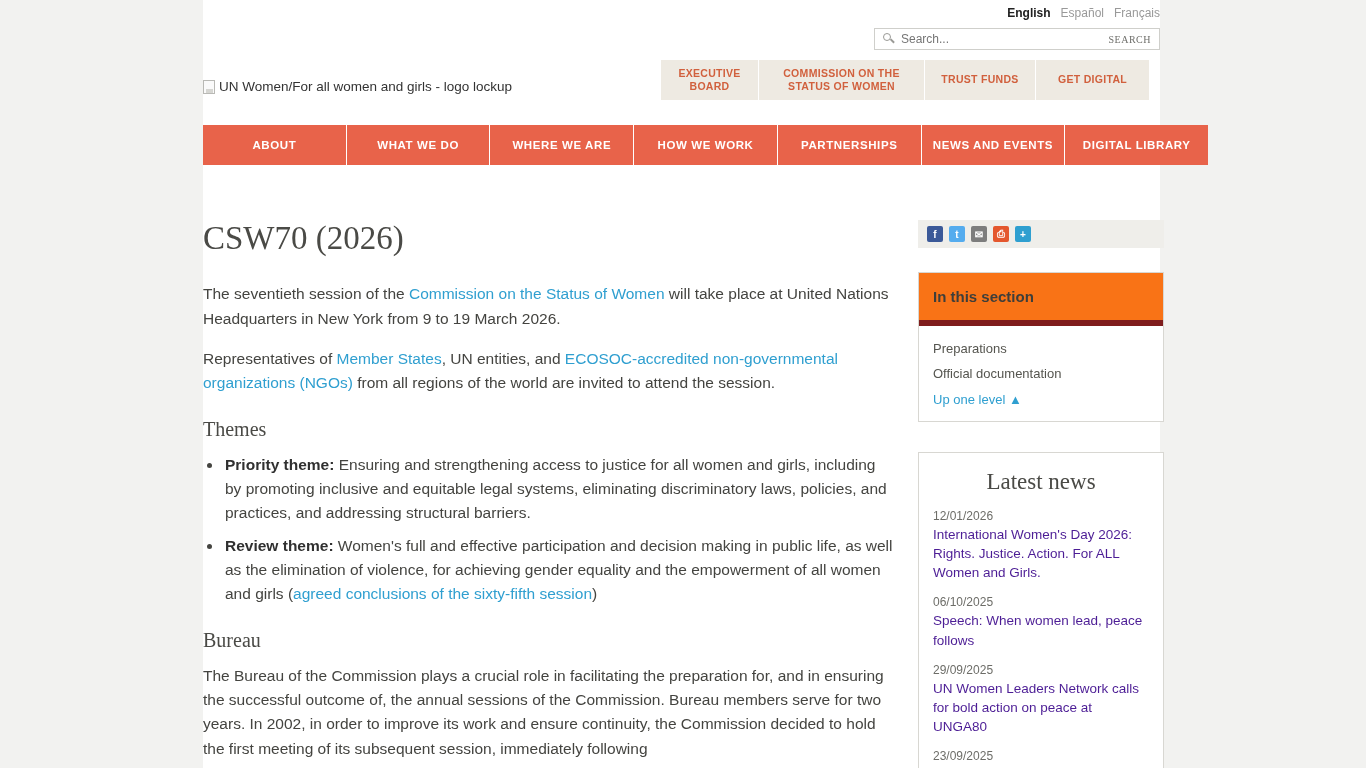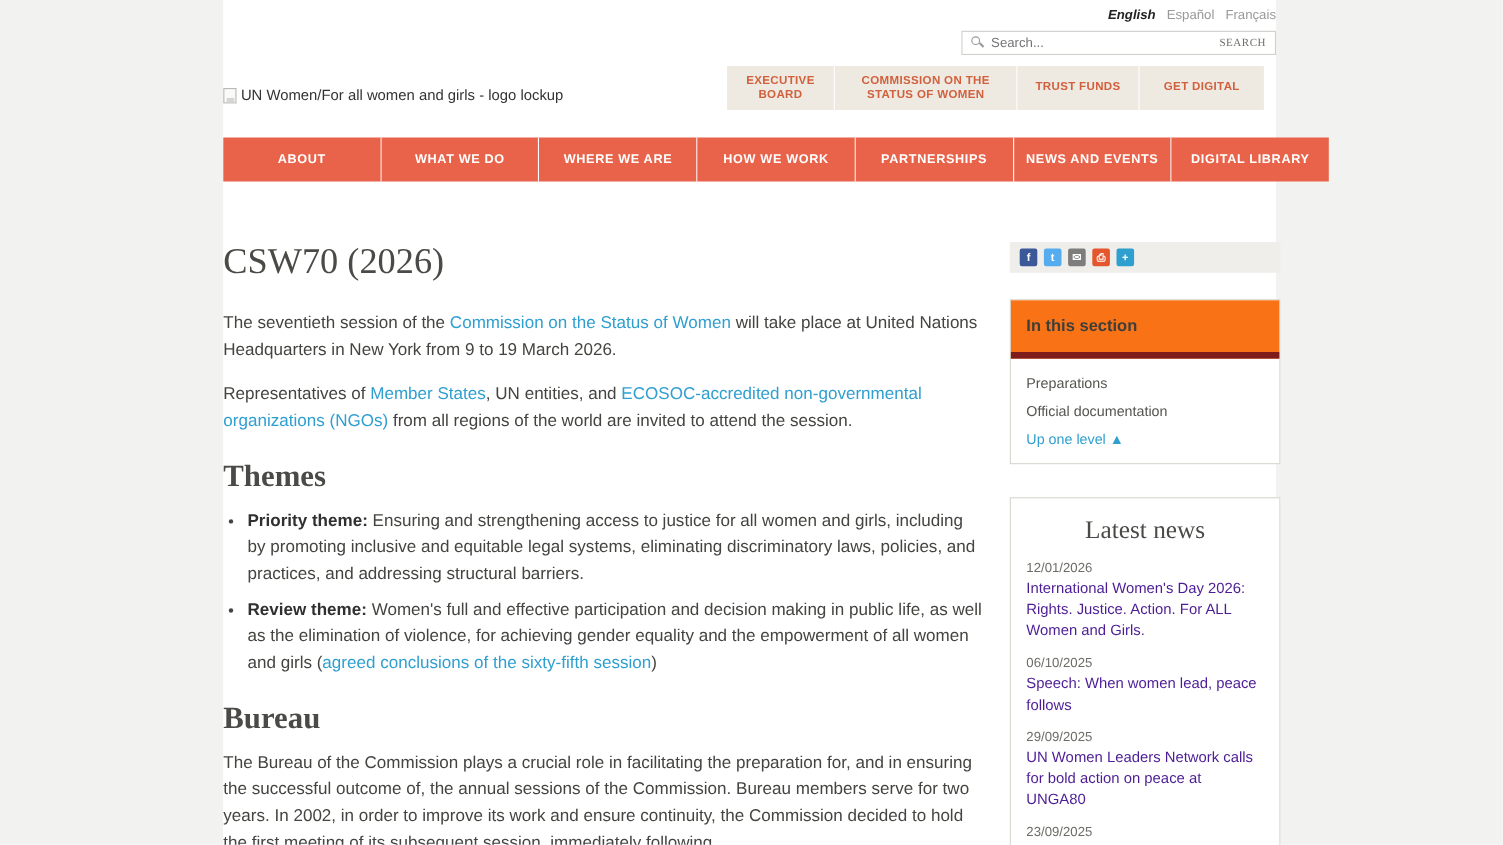--- a/index.html
+++ b/index.html
@@ -28,21 +28,21 @@
     background: #ffffff;
   }
 
   
   .lang-bar {
     position: absolute; right: 206px; top: 6px;
     display: flex; gap: 10px; align-items: center;
     font-size: 12px;
   }
   .lang-item { color: #999; text-decoration: none; }
-  .lang-item.active { color: #222; font-weight: bold; font-style: italic; }
+  .lang-item.active { color: #222; font-weight: bold; }
 
   
   .search-box {
     position: absolute; left: 874px; top: 28px; width: 286px; height: 22px;
     border: 1px solid #cfcfcb; background: #fff;
     display: flex; align-items: center;
   }
   .search-input {
     flex: 1; border: none; outline: none; height: 20px;
     font-size: 12px; color: #777; padding-left: 26px;
@@ -133,21 +133,21 @@
     font-size: 33px; font-weight: normal; color: #4a4a46;
     margin: 0 0 26px 0; line-height: 1.1;
   }
   .body-p {
     font-size: 15.5px; color: #444440; line-height: 1.57;
     margin: 0 0 16px 0;
   }
   a.link { color: #2f9fd0; text-decoration: none; }
   h2.sec-title {
     font-family: "Liberation Serif", serif;
-    font-size: 28px; font-weight: bold; color: #4a4a46;
+    font-size: 20px; font-weight: normal; color: #4a4a46;
     margin: 22px 0 12px 0;
   }
   ul.themes {
     margin: 0 0 8px 0; padding-left: 20px;
   }
   ul.themes li {
     font-size: 15.5px; color: #444440; line-height: 1.57;
     margin-bottom: 8px; padding-left: 2px;
   }
   ul.themes li strong { color: #303030; }

